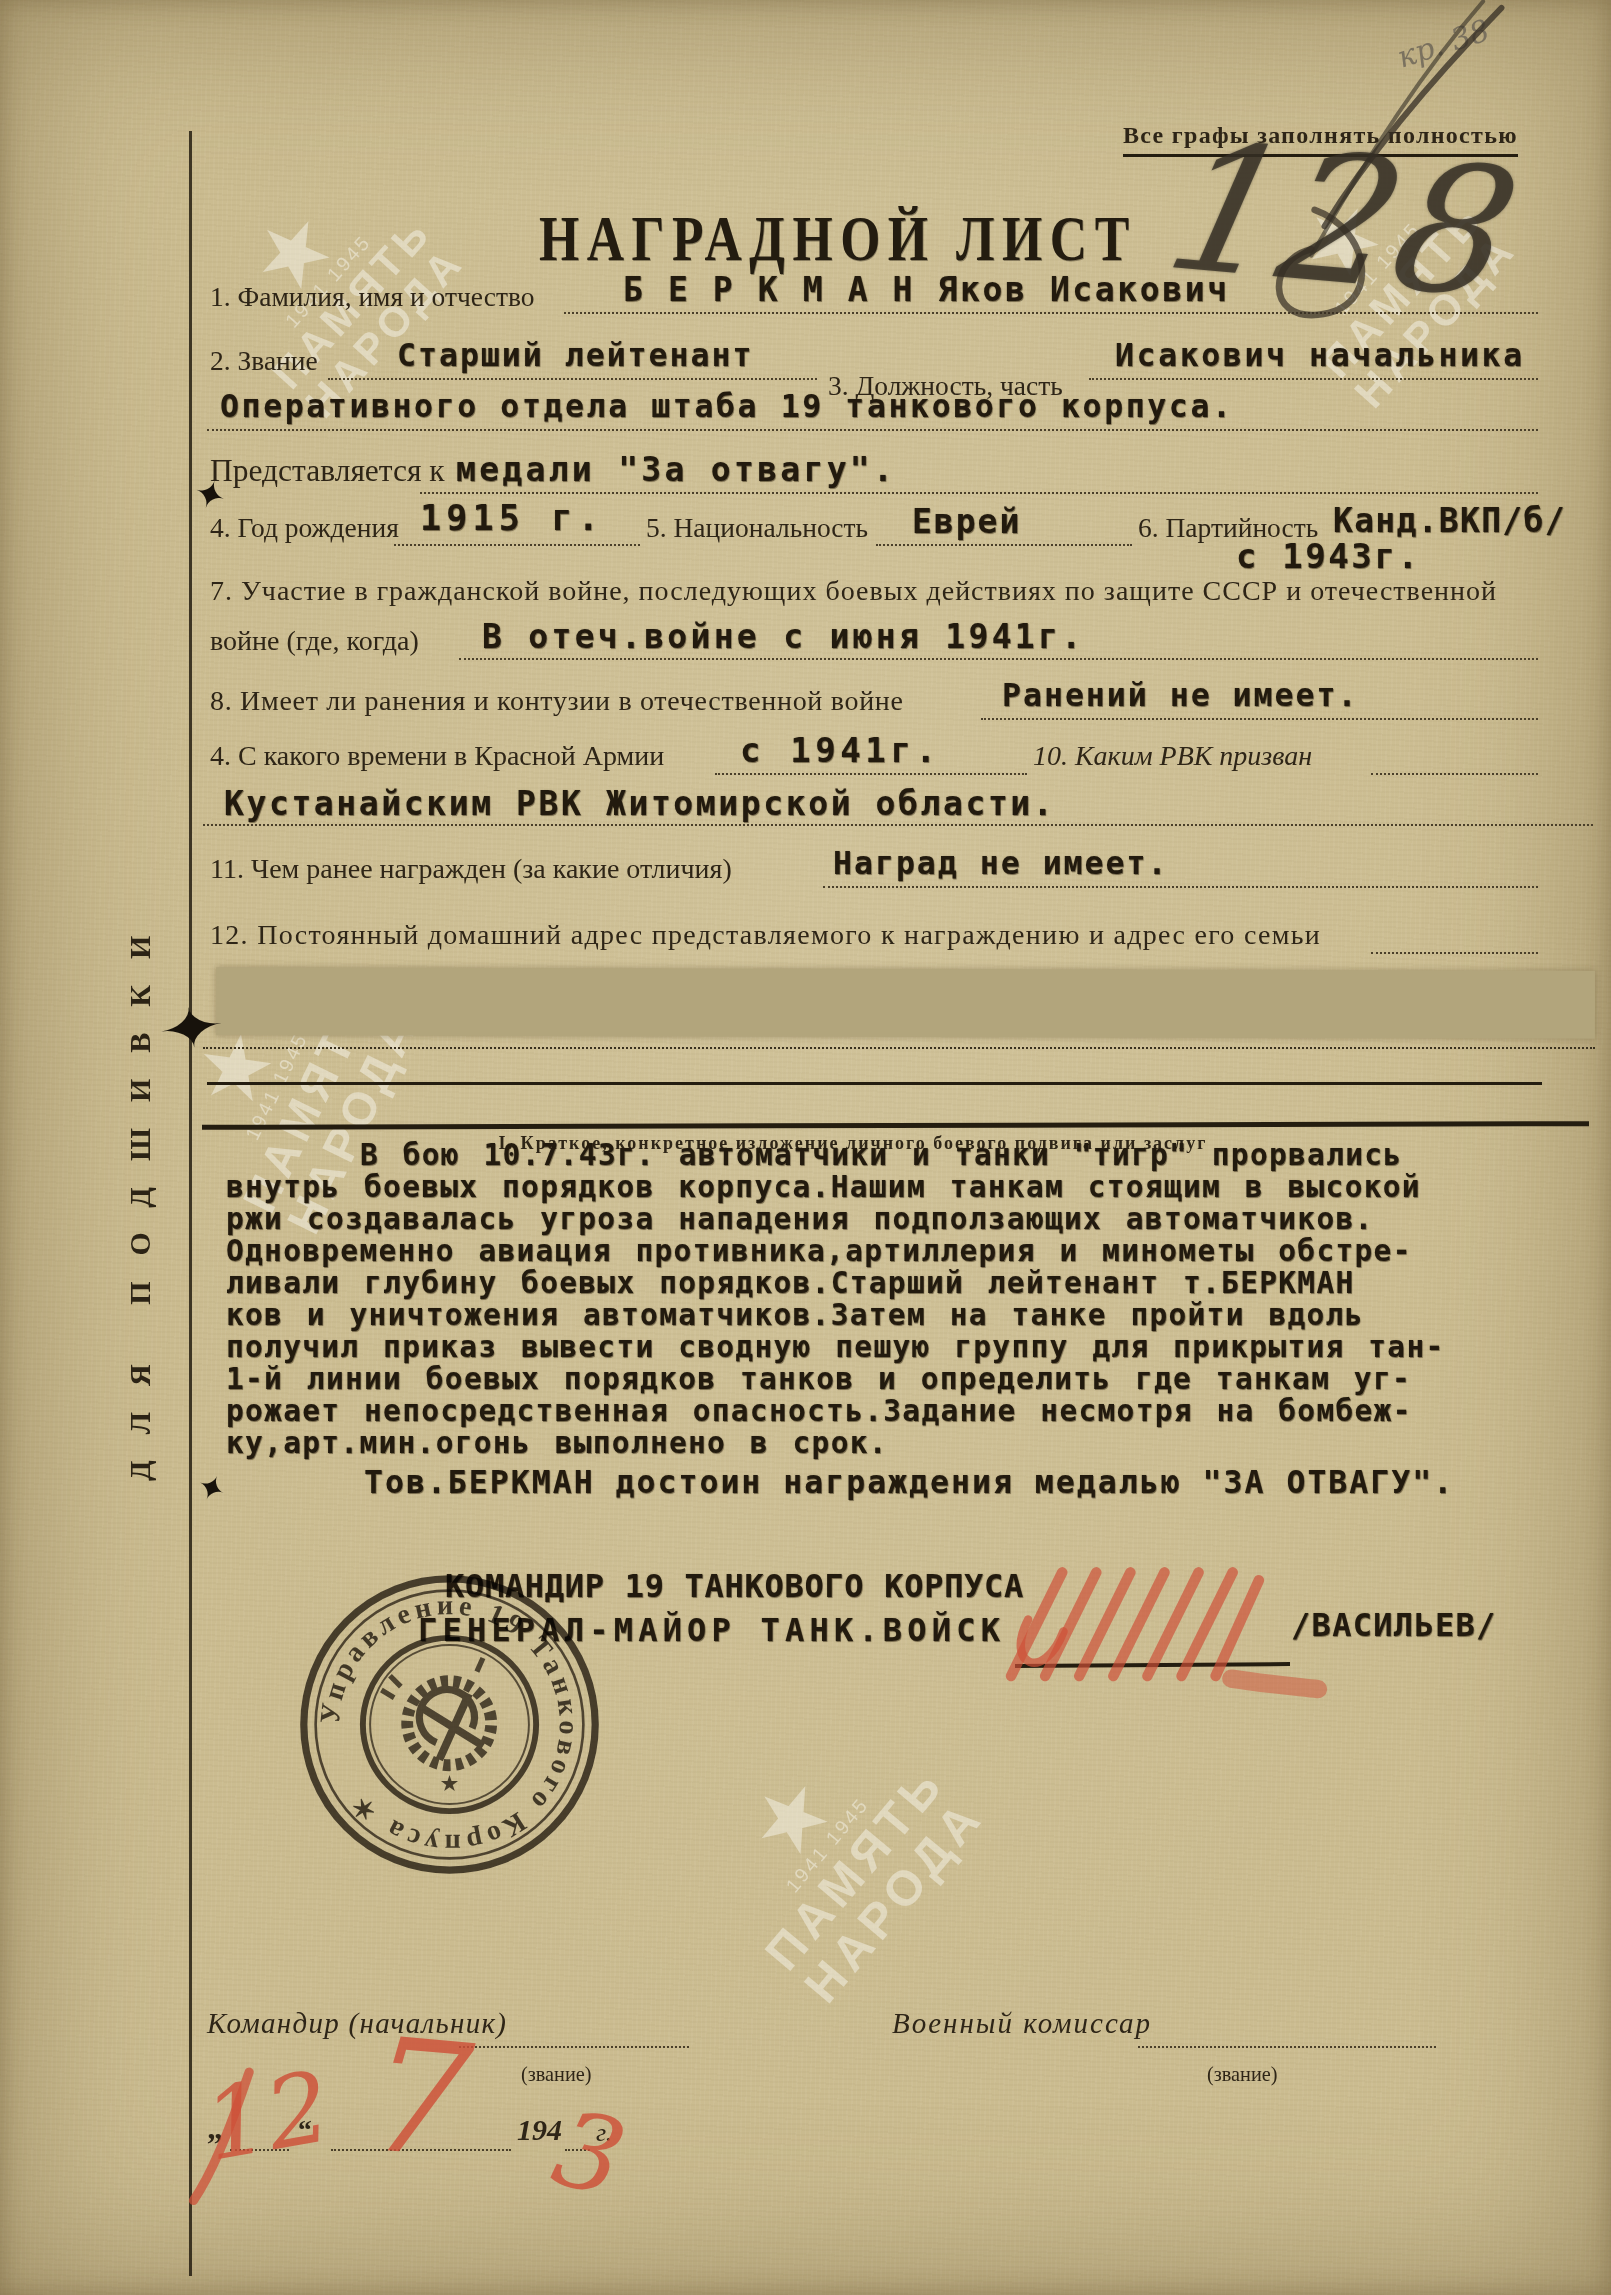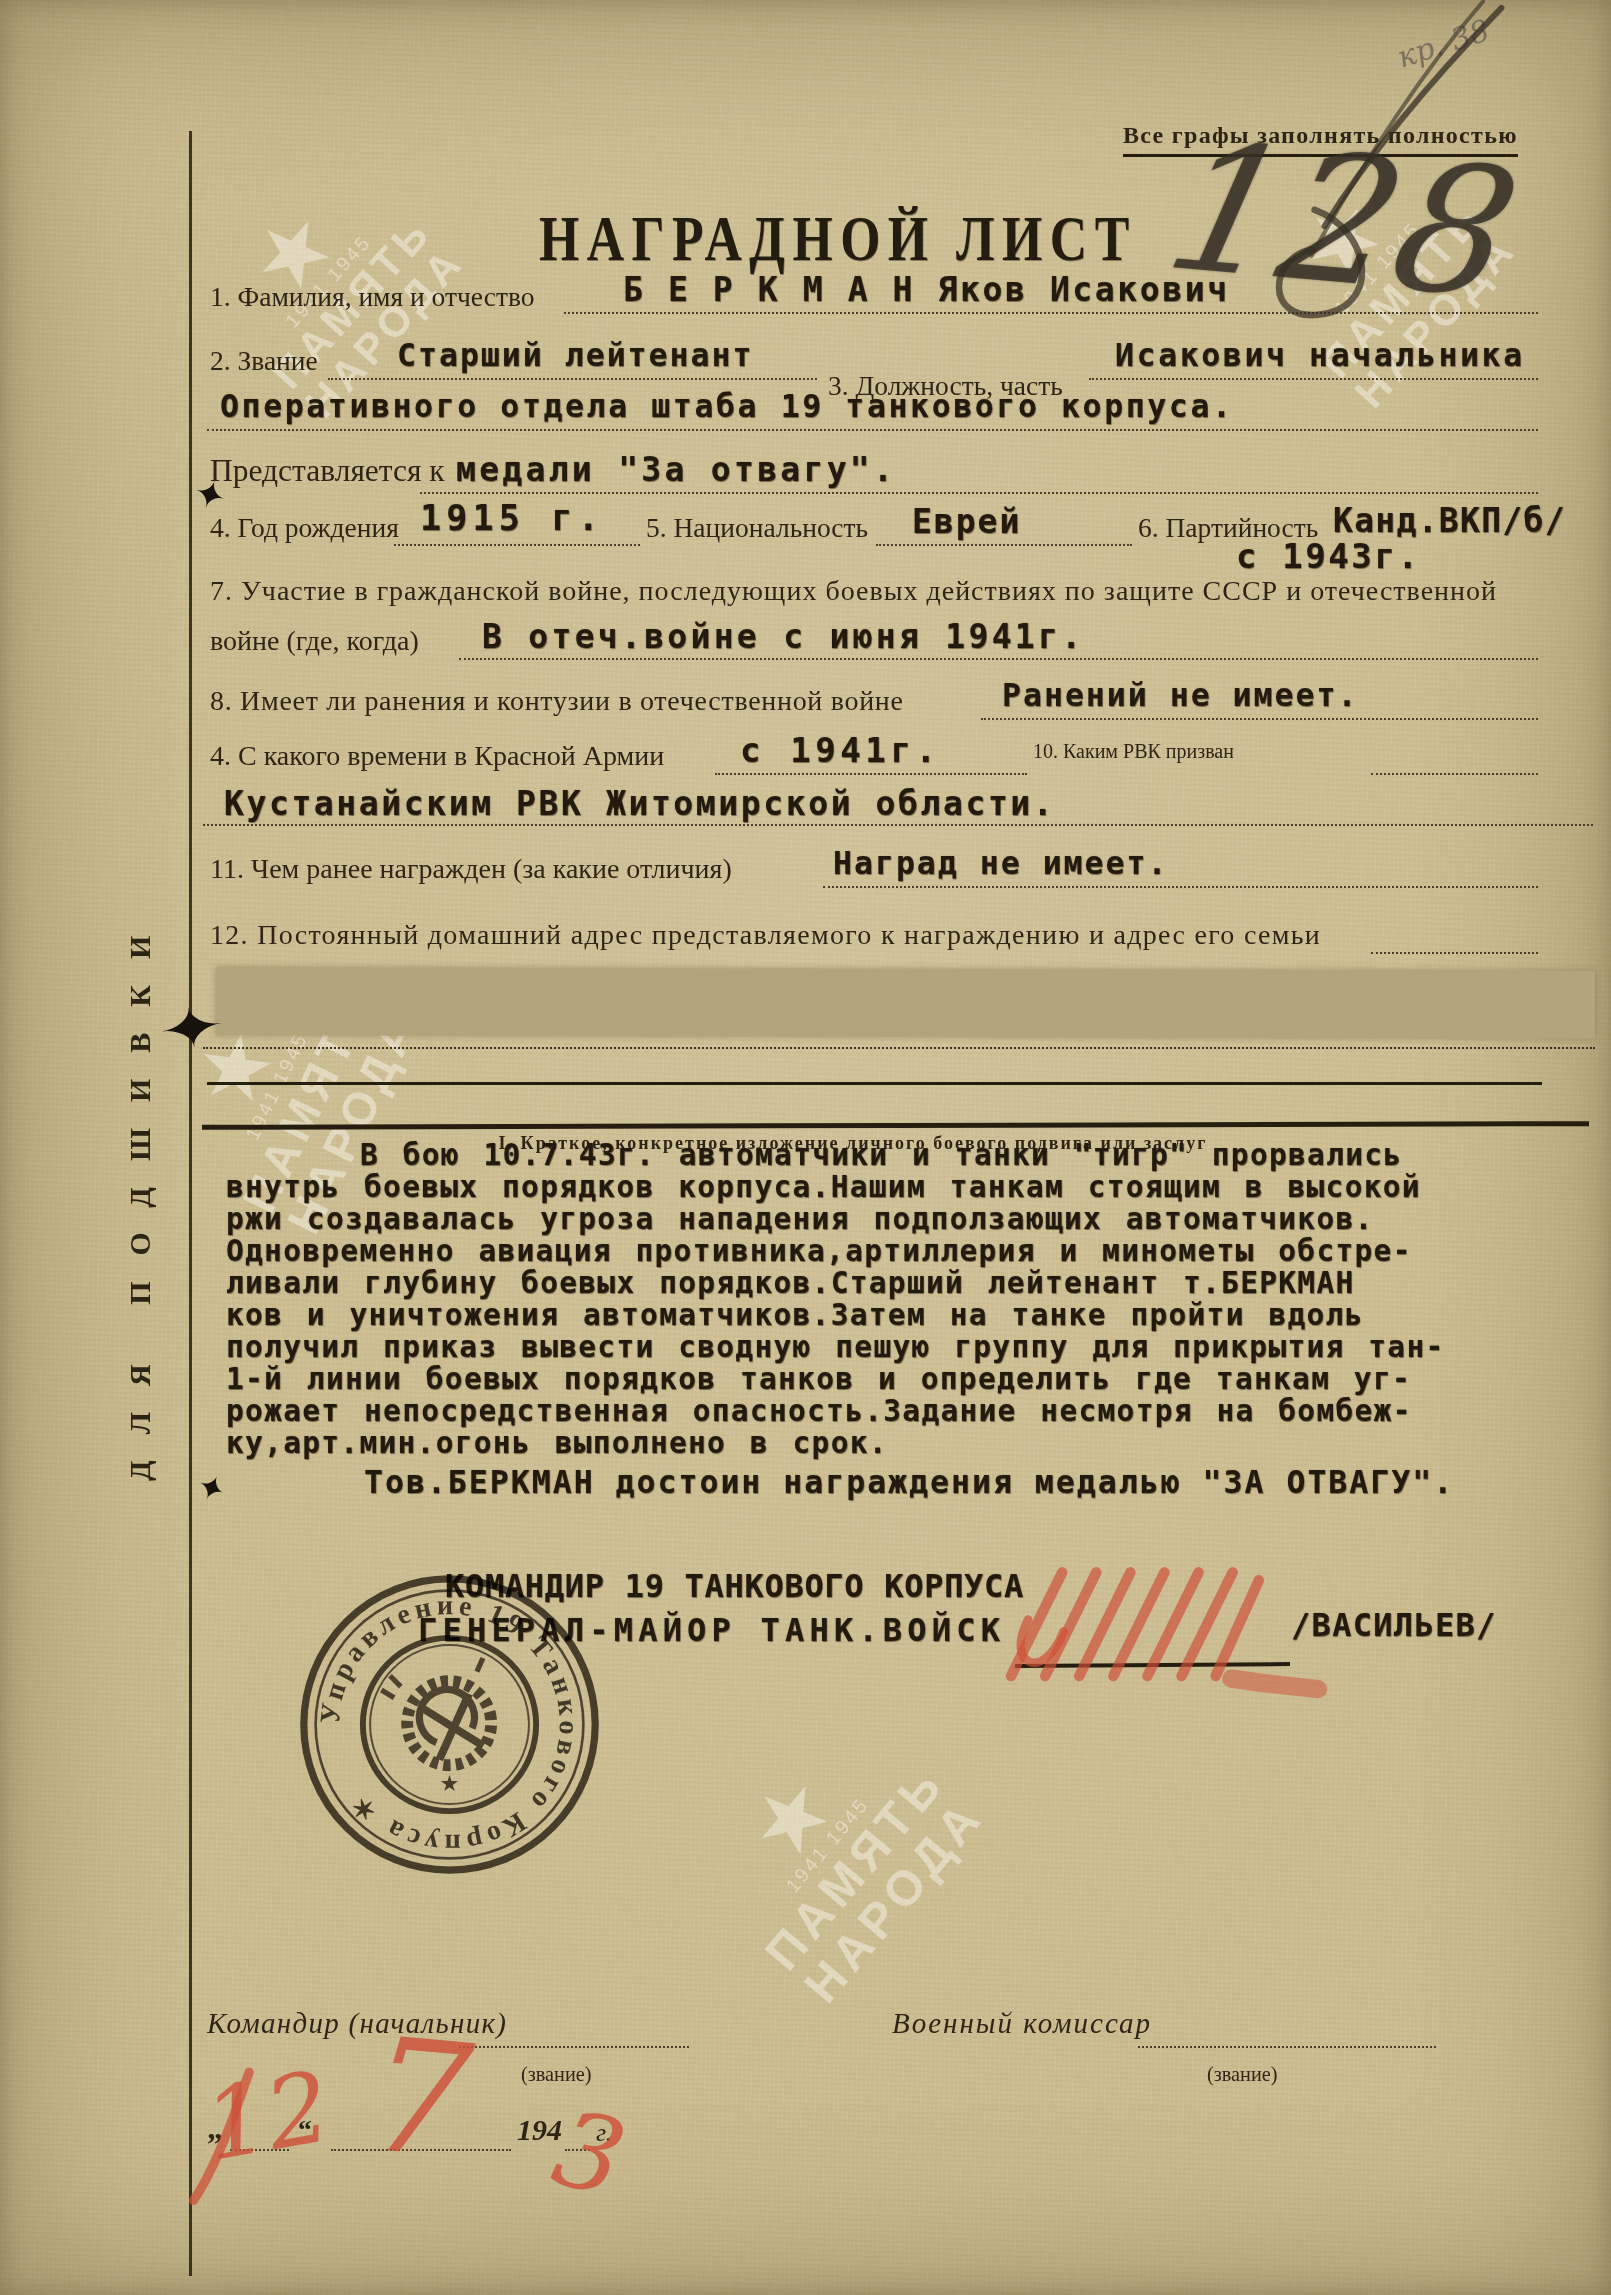--- a/index.html
+++ b/index.html
@@ -101,21 +101,21 @@
   <div class="dotline" style="left:459px;top:658px;width:1079px;"></div>
   <div class="abs typed" style="left:482px;top:617px;font-size:33px;letter-spacing:3.3px;">В отеч.войне с июня 1941г.</div>
 
   <div class="abs lbl" style="left:210px;top:685px;font-size:28px;letter-spacing:0.7px;">8. Имеет ли ранения и контузии в отечественной войне</div>
   <div class="dotline" style="left:981px;top:718px;width:557px;"></div>
   <div class="abs typed" style="left:1002px;top:677px;font-size:31.5px;letter-spacing:2px;">Ранений не имеет.</div>
 
   <div class="abs lbl" style="left:210px;top:740px;font-size:28px;">4. С какого времени в Красной Армии</div>
   <div class="dotline" style="left:715px;top:773px;width:312px;"></div>
   <div class="abs typed" style="left:740px;top:730px;font-size:34px;letter-spacing:4.6px;">с 1941г.</div>
-  <div class="abs lbl" style="left:1033px;top:740px;font-size:20px;">10. Каким РВК призван</div>
+  <div class="abs lbl" style="left:1033px;top:740px;font-size:28px;font-style:italic;">10. Каким РВК призван</div>
   <div class="dotline" style="left:1371px;top:773px;width:167px;"></div>
   <div class="abs typed" style="left:224px;top:784px;font-size:33px;letter-spacing:2.6px;">Кустанайским РВК Житомирской области.</div>
   <div class="dotline" style="left:203px;top:824px;width:1390px;"></div>
 
   <div class="abs lbl" style="left:210px;top:853px;font-size:28px;">11. Чем ранее награжден (за какие отличия)</div>
   <div class="dotline" style="left:823px;top:886px;width:715px;"></div>
   <div class="abs typed" style="left:833px;top:845px;font-size:31.5px;letter-spacing:2px;">Наград не имеет.</div>
 
   <div class="abs lbl" style="left:210px;top:919px;font-size:28px;letter-spacing:1.3px;">12. Постоянный домашний адрес представляемого к награждению и адрес его семьи</div>
   <div class="dotline" style="left:1371px;top:952px;width:167px;"></div>

